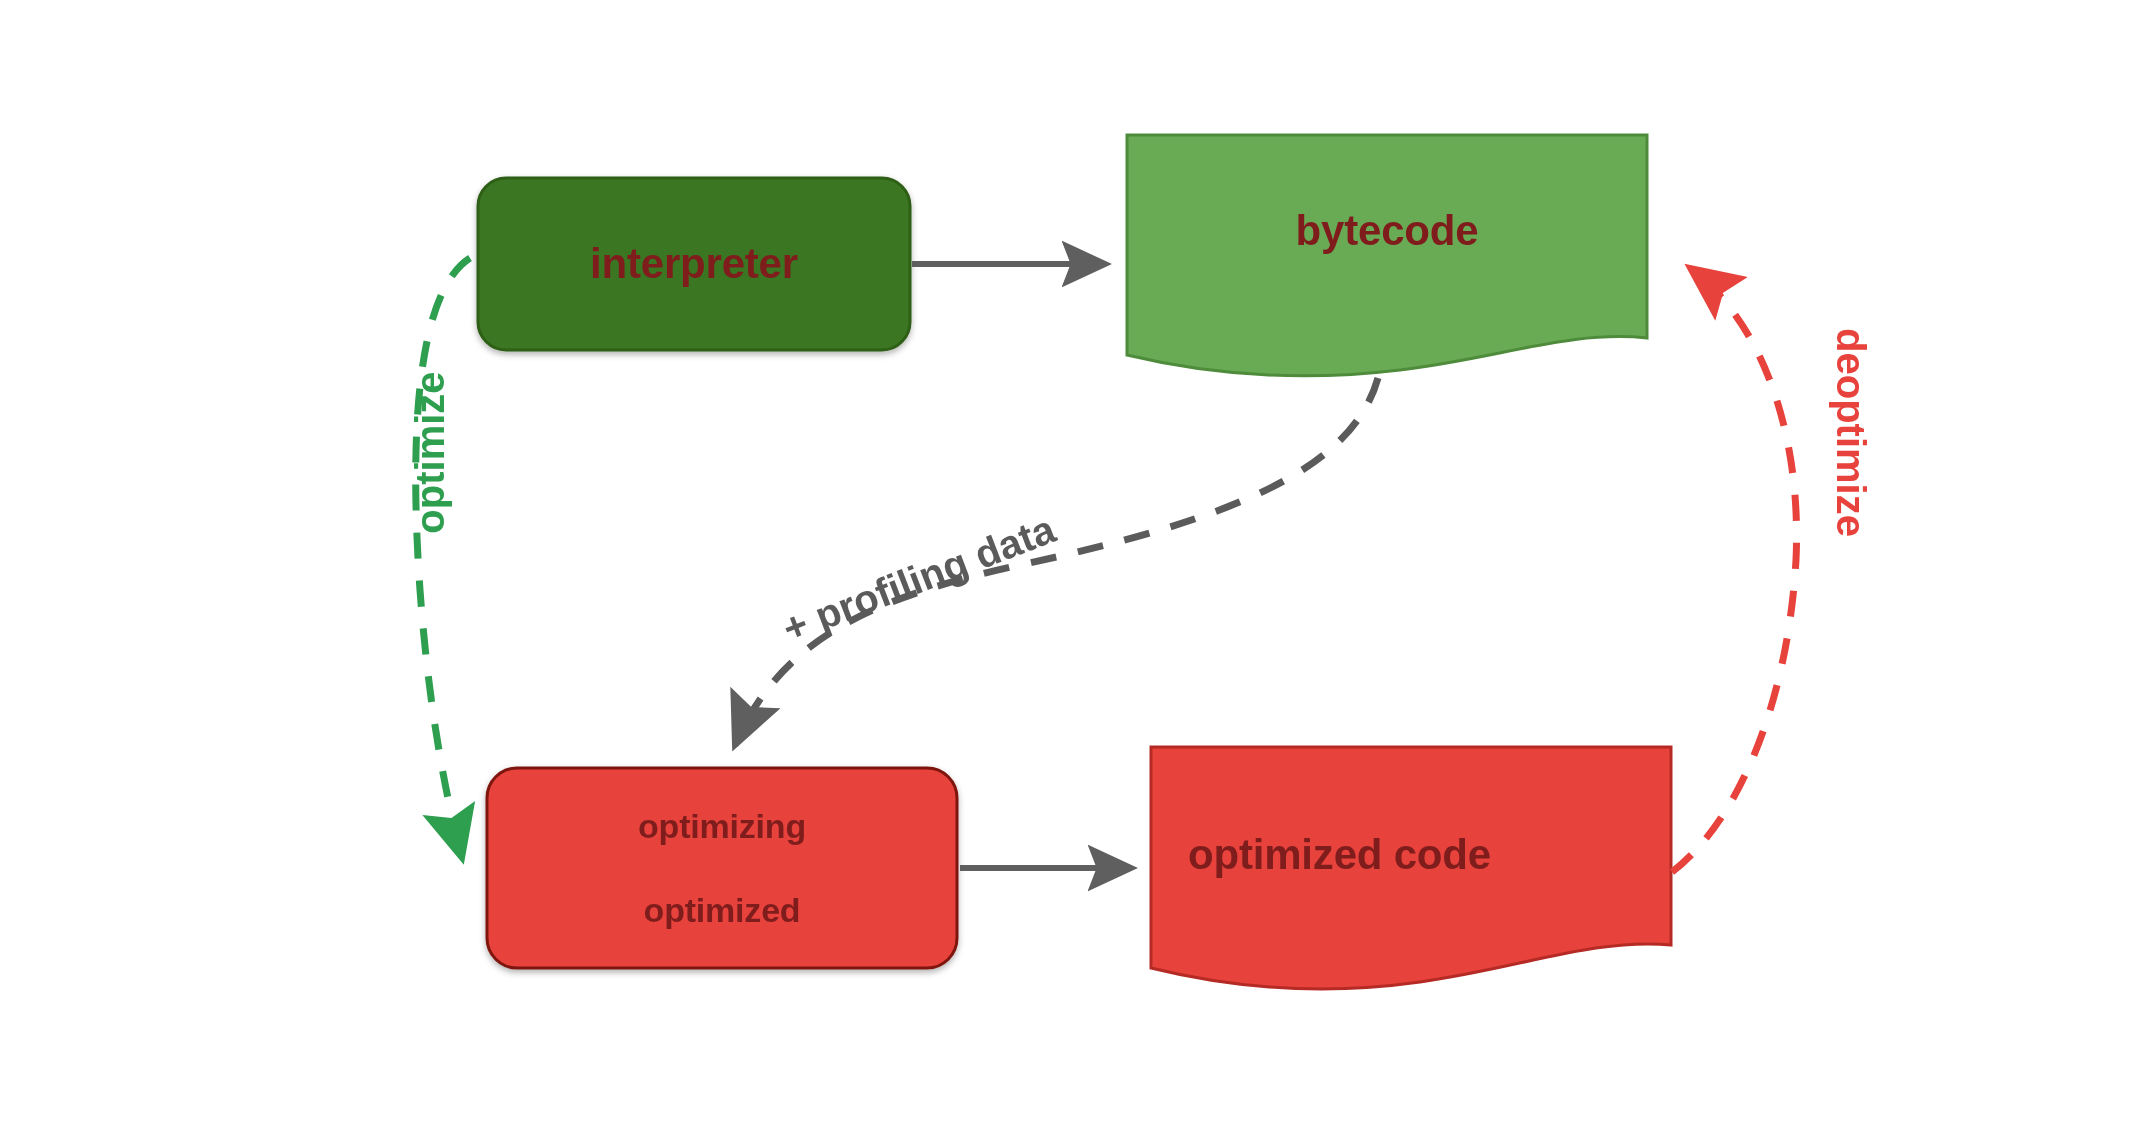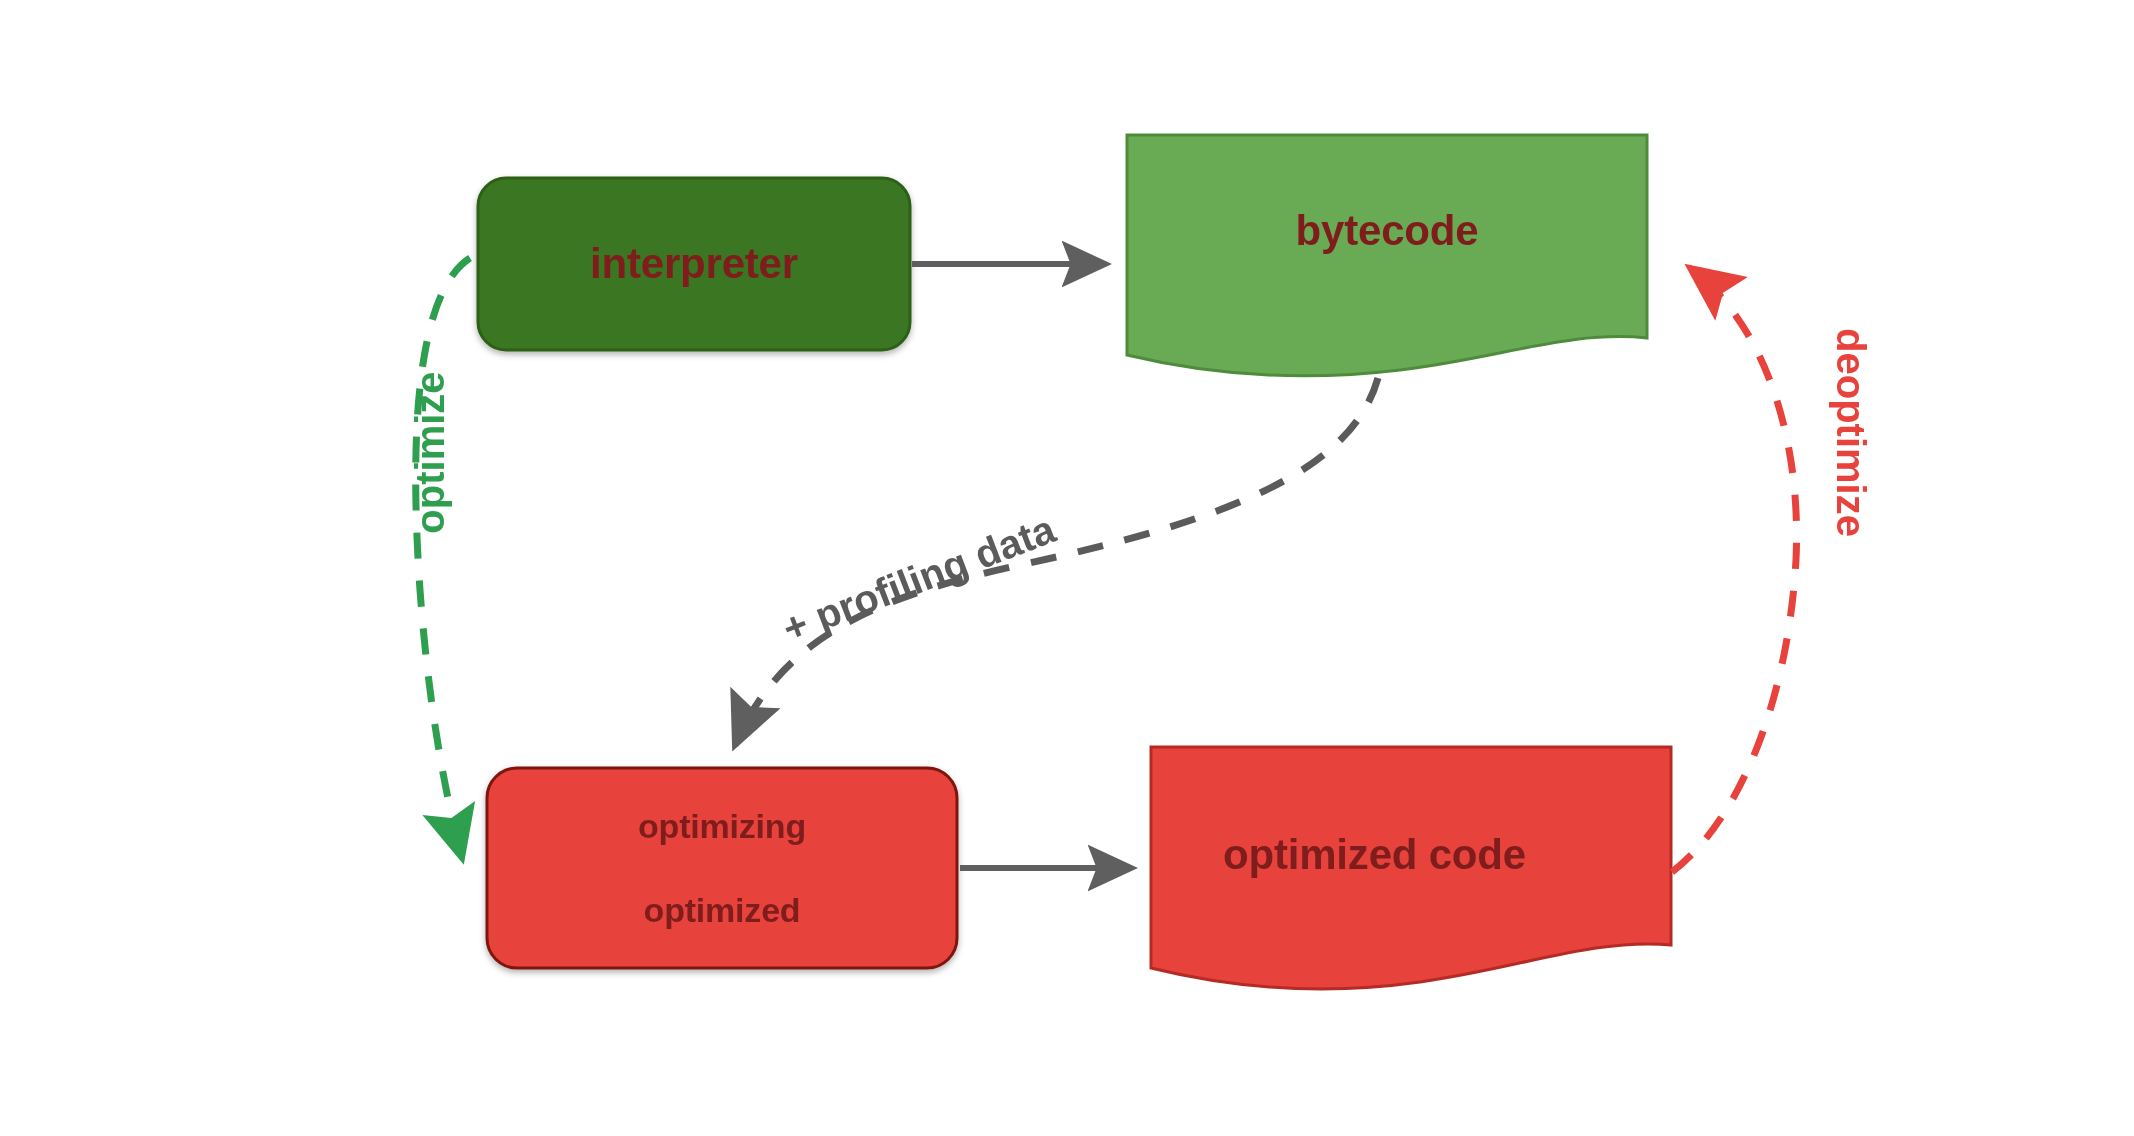--- a/index.html
+++ b/index.html
@@ -58,21 +58,21 @@
 
   <div class="node-label" style="left:478px;top:178px;width:432px;height:172px;font-size:42px;">interpreter</div>
 
   <div class="node-label" style="left:1127px;top:123px;width:520px;height:215px;font-size:42px;">bytecode</div>
 
   <div class="node-label" style="left:487px;top:768px;width:470px;height:200px;font-size:34px;flex-direction:column;gap:44px;">
     <span>optimizing</span>
     <span>optimized</span>
   </div>
 
-  <div class="node-label" style="left:1151px;top:747px;width:447px;height:215px;font-size:42px;">optimized code</div>
+  <div class="node-label" style="left:1116px;top:747px;width:447px;height:215px;font-size:42px;">optimized code</div>
 
   <div class="edge-label" style="left:300px;top:430px;width:260px;font-size:40px;color:#2E9E4F;
               transform:rotate(-90deg);transform-origin:50% 50%;text-align:center;">optimize</div>
 
   <div class="edge-label" style="left:1690px;top:410px;width:320px;font-size:40px;color:#E8423C;
               transform:rotate(90deg);transform-origin:50% 50%;text-align:center;">deoptimize</div>
 
   <div class="edge-label" style="left:772px;top:540px;width:380px;font-size:40px;color:#5B5B5B;
               transform:rotate(-21deg);transform-origin:50% 50%;text-align:left;">+ profiling data</div>
 

